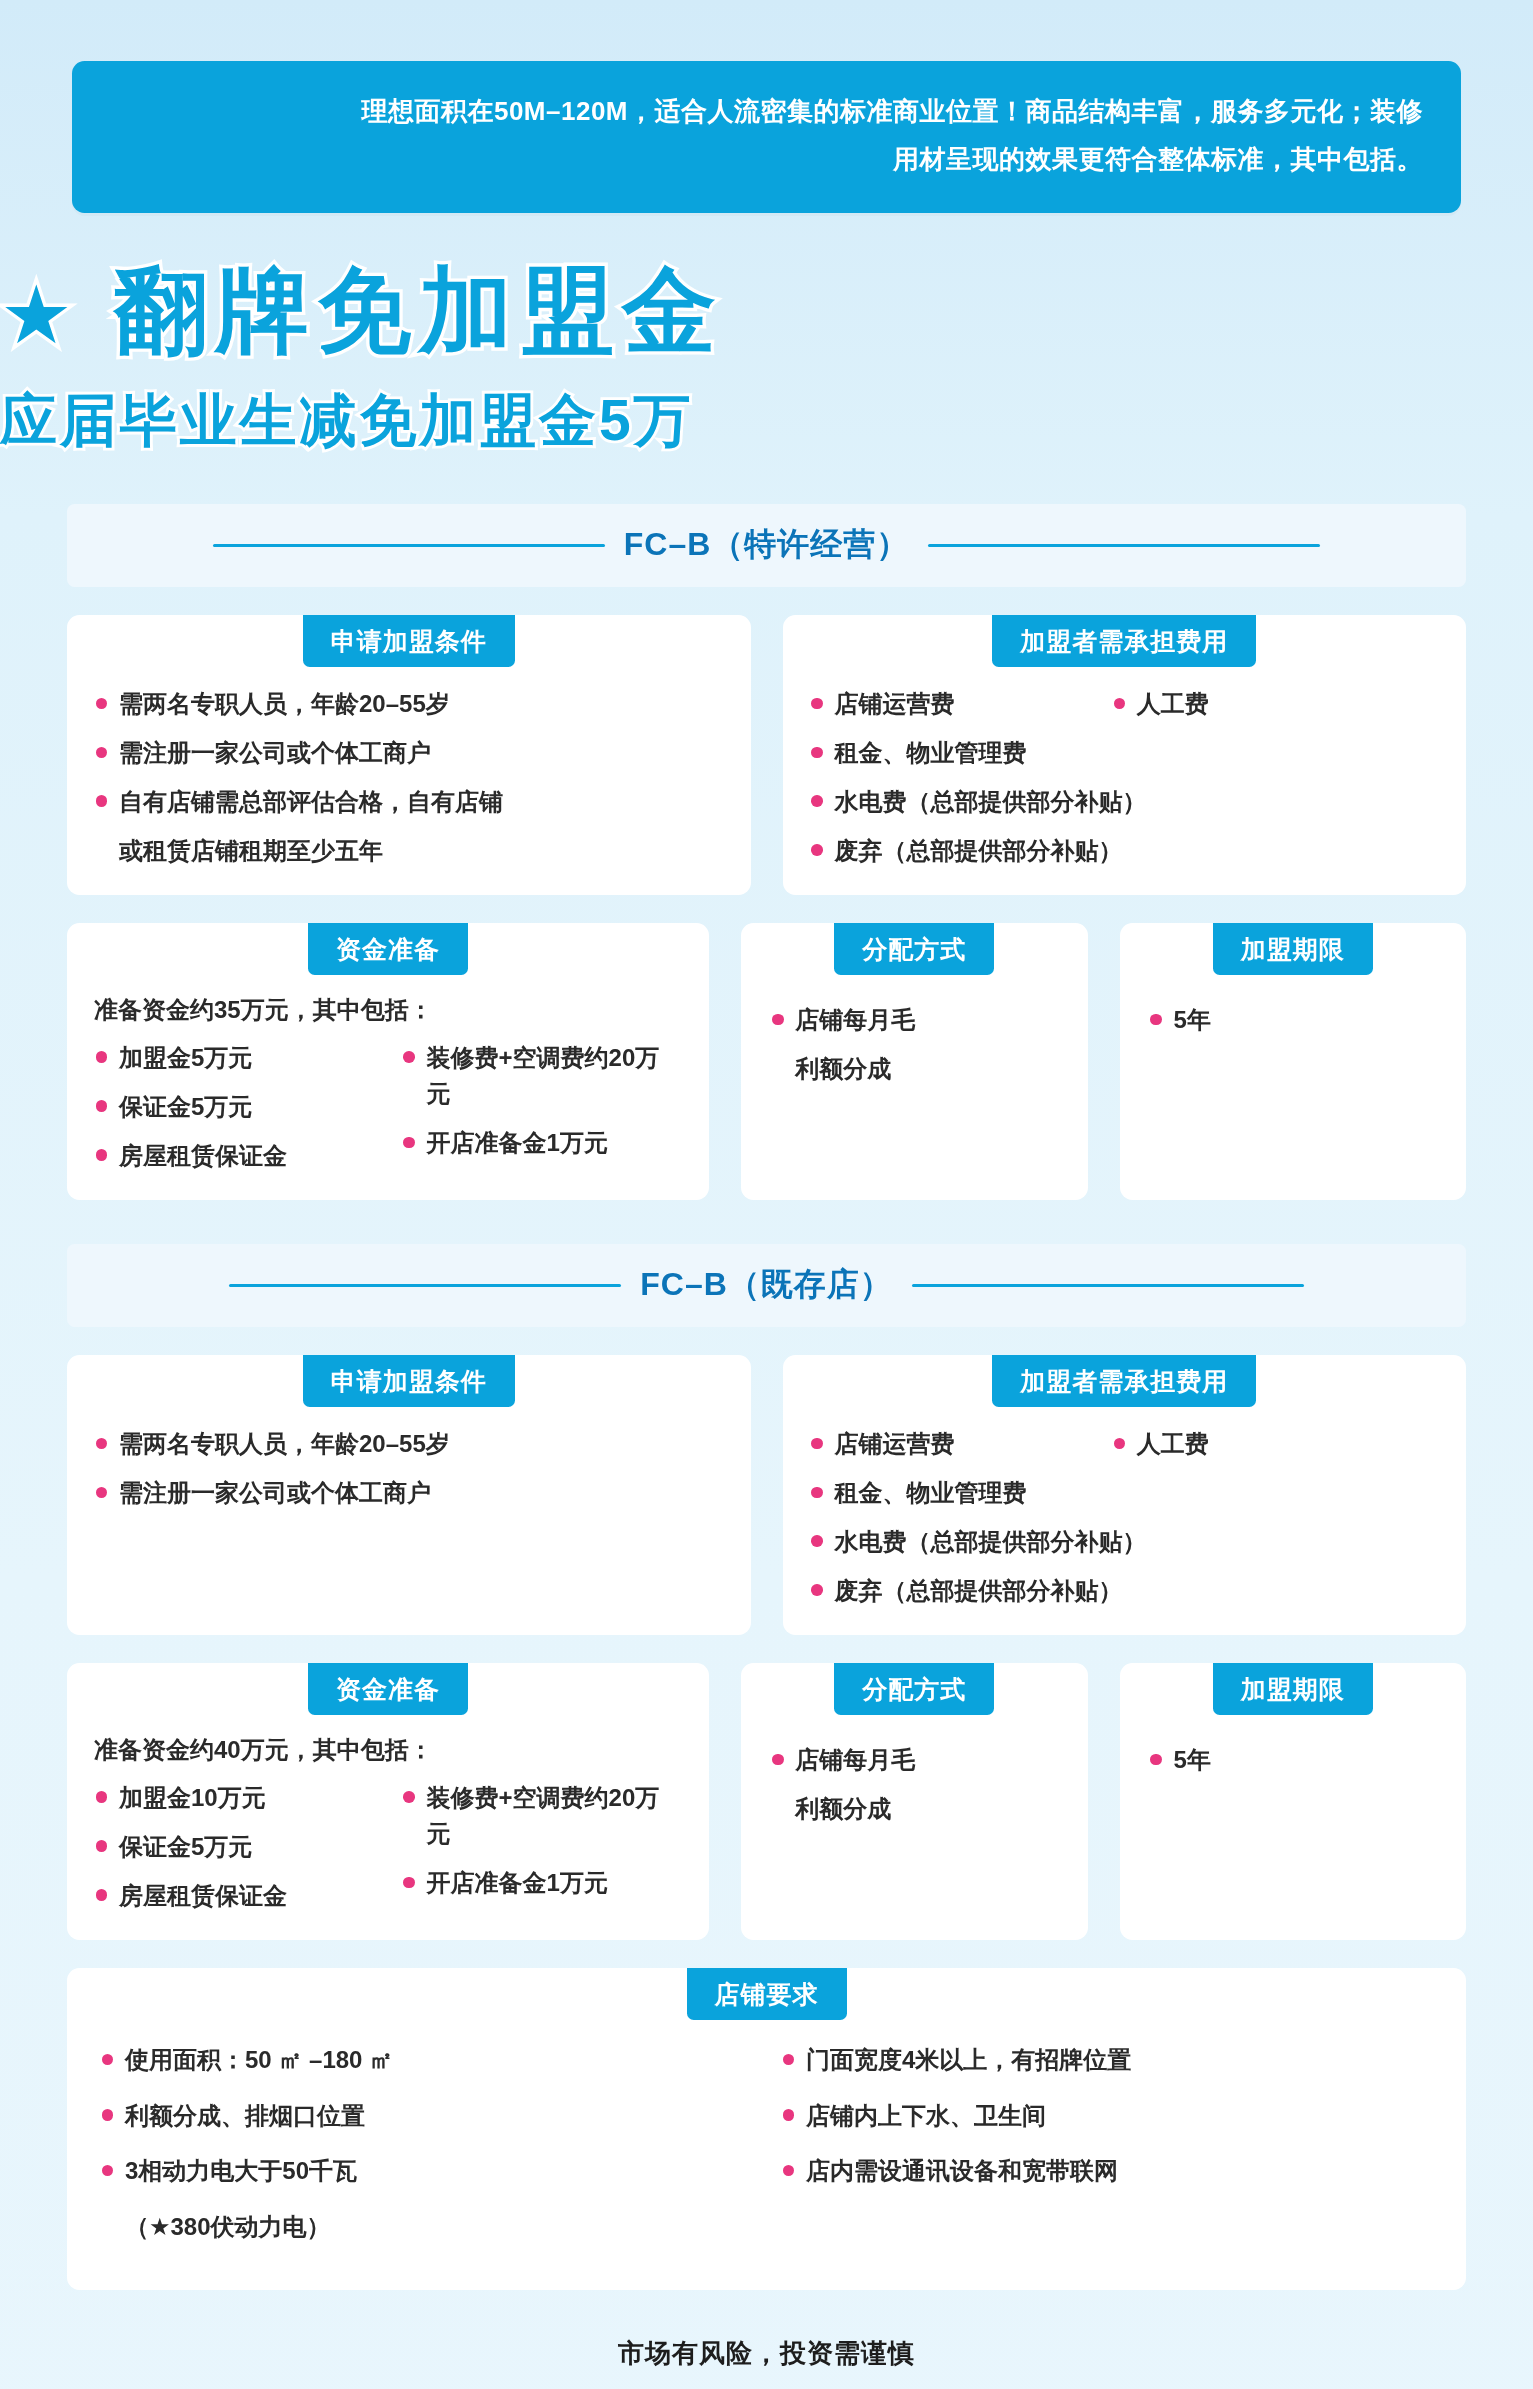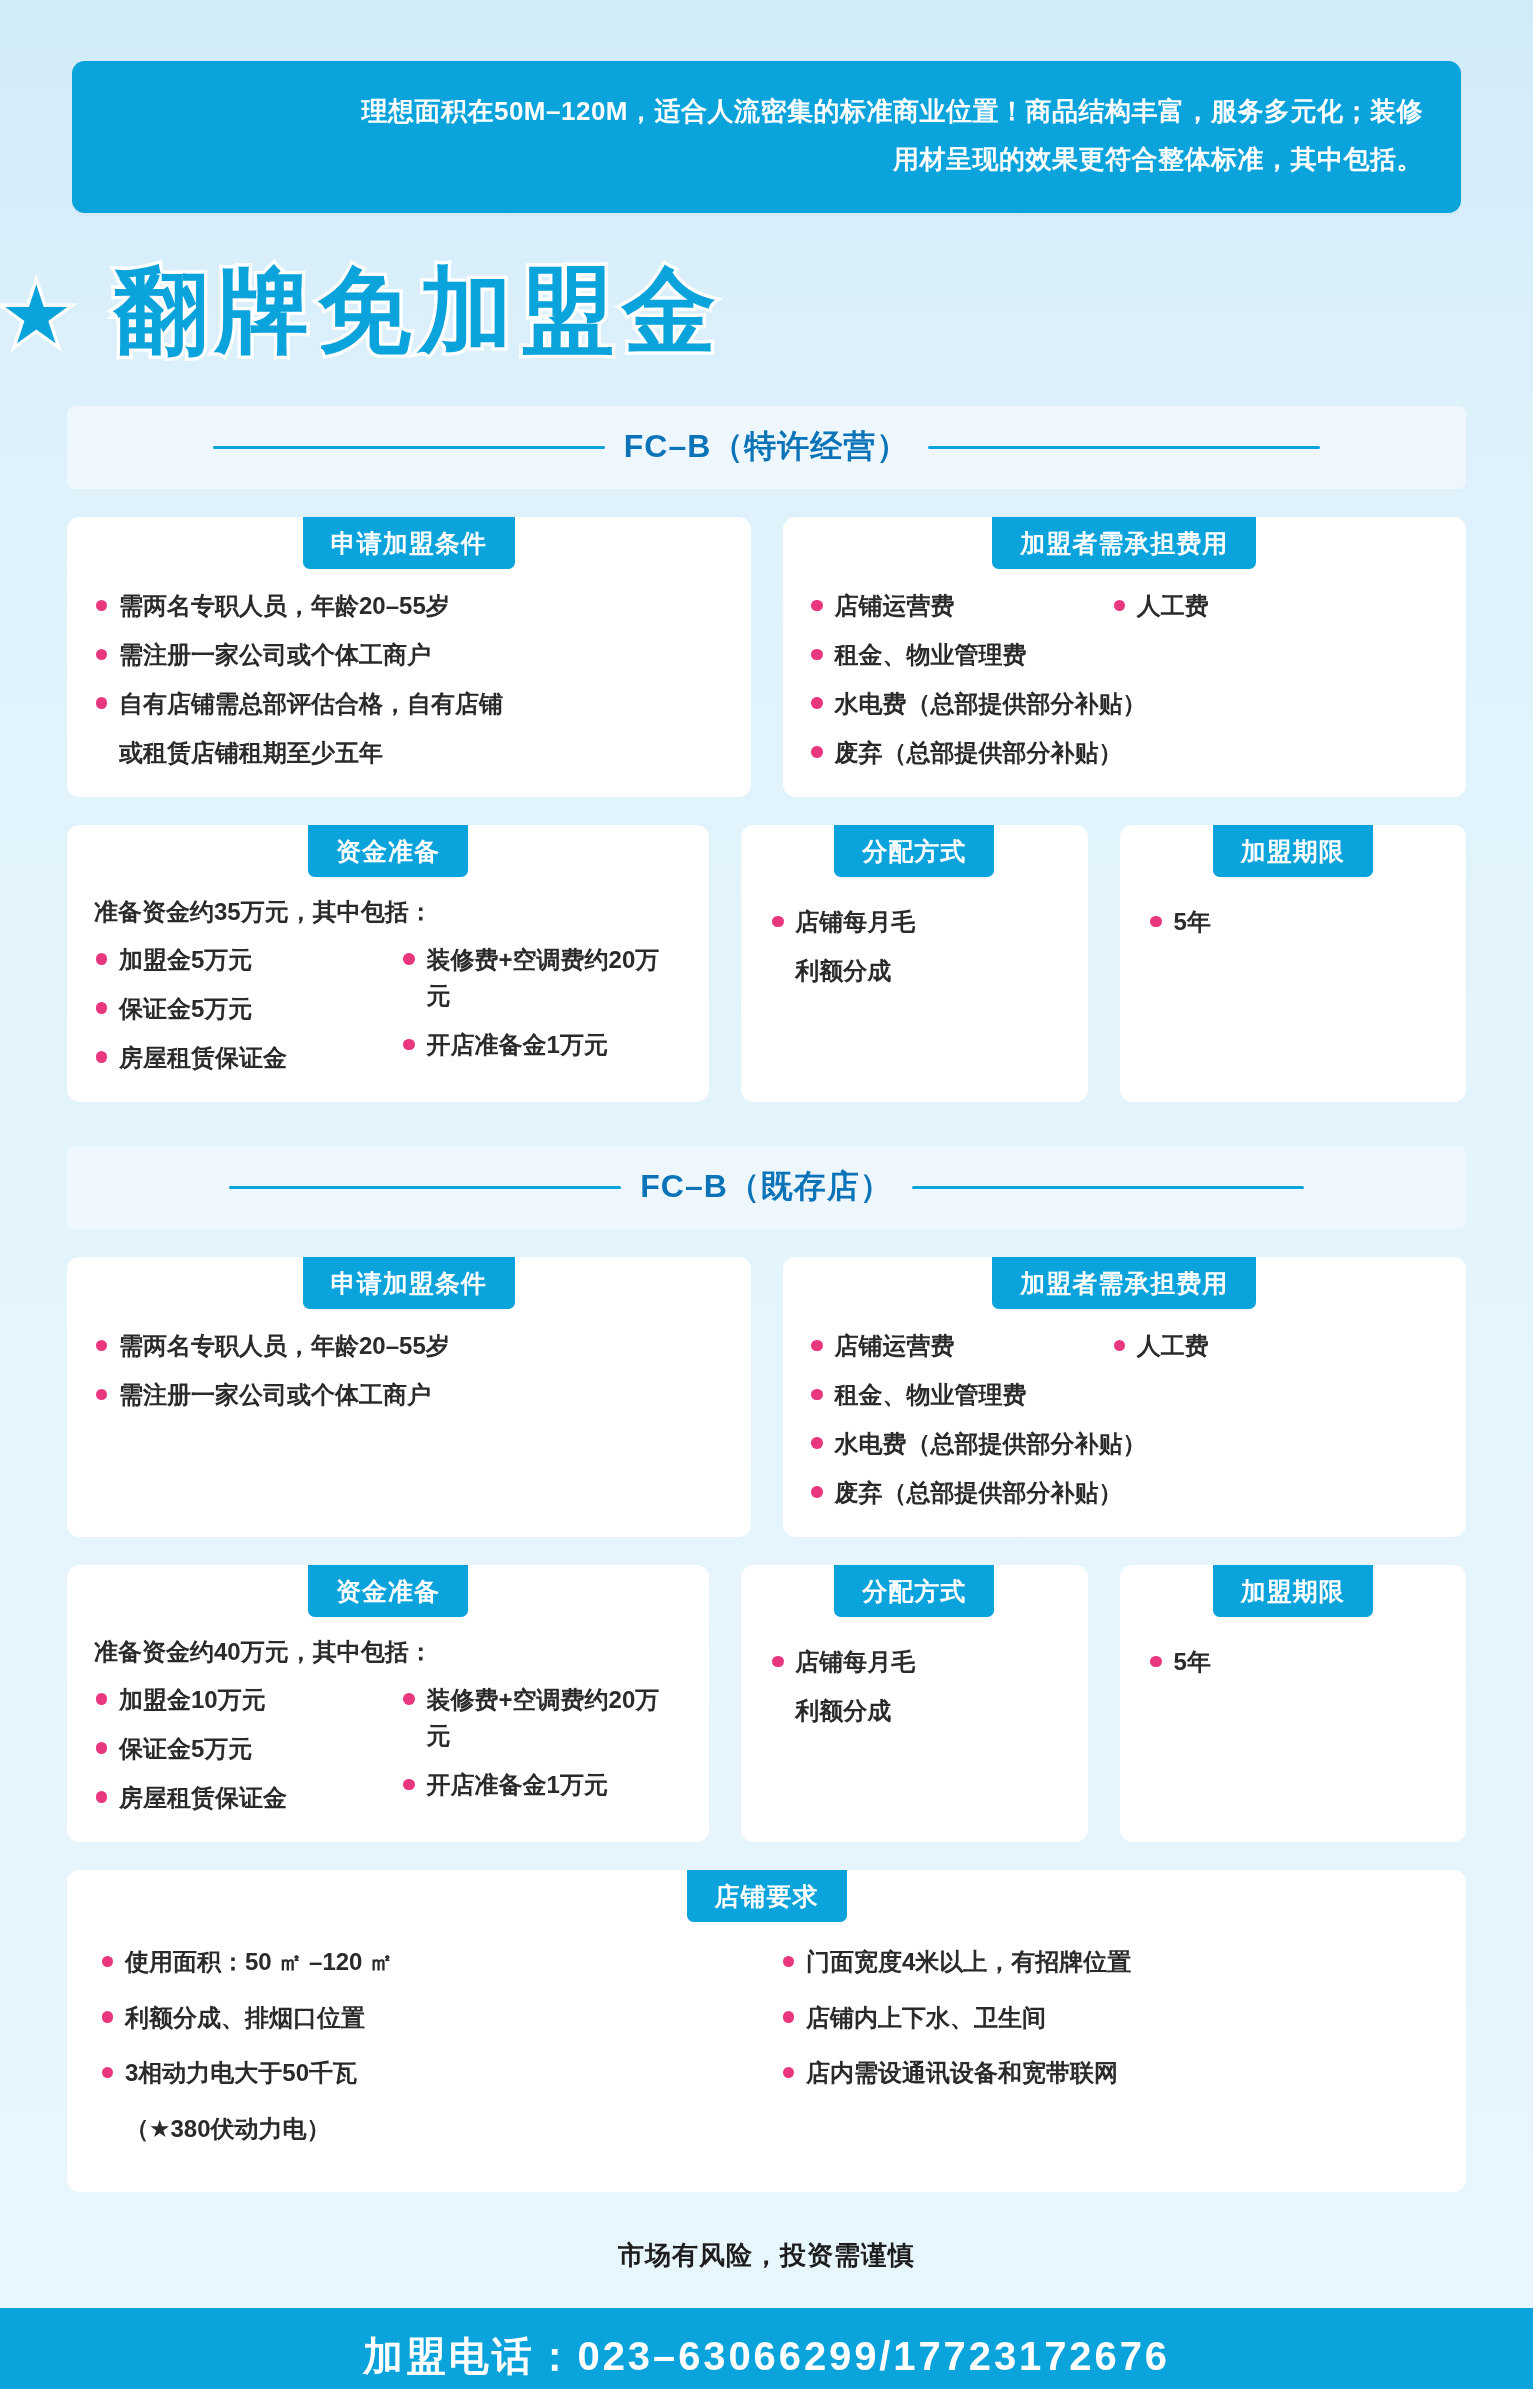--- a/index.html
+++ b/index.html
@@ -210,20 +210,21 @@
   <div class="top-banner">
     <p>理想面积在50M–120M，适合人流密集的标准商业位置！商品结构丰富，服务多元化；装修</p>
     <p>用材呈现的效果更符合整体标准，其中包括。</p>
   </div>
 
   <div class="hero">
     <div class="hero-title">
       <span class="hero-star">★</span>
       <span>翻牌免加盟金</span>
     </div>
+    <div class="hero-sub">应届毕业生减免加盟金5万</div>
   </div>
 
   <div class="section-head">
     <span class="rule"></span>
     <span class="label">FC–B（特许经营）</span>
     <span class="rule"></span>
   </div>
 
   <div class="row">
     <div class="card" style="flex:1;">
@@ -359,21 +360,21 @@
         </ul>
       </div>
     </div>
   </div>
 
   <div class="row">
     <div class="card" style="flex:1;">
       <div class="card-title">店铺要求</div>
       <div class="req-cols">
         <ul class="bullets">
-          <li>使用面积：50 ㎡ –120 ㎡</li>
+          <li>使用面积：50 ㎡ –180 ㎡</li>
           <li>利额分成、排烟口位置</li>
           <li>3相动力电大于50千瓦</li>
           <li class="nobullet">（★380伏动力电）</li>
         </ul>
         <ul class="bullets">
           <li>门面宽度4米以上，有招牌位置</li>
           <li>店铺内上下水、卫生间</li>
           <li>店内需设通讯设备和宽带联网</li>
         </ul>
       </div>

